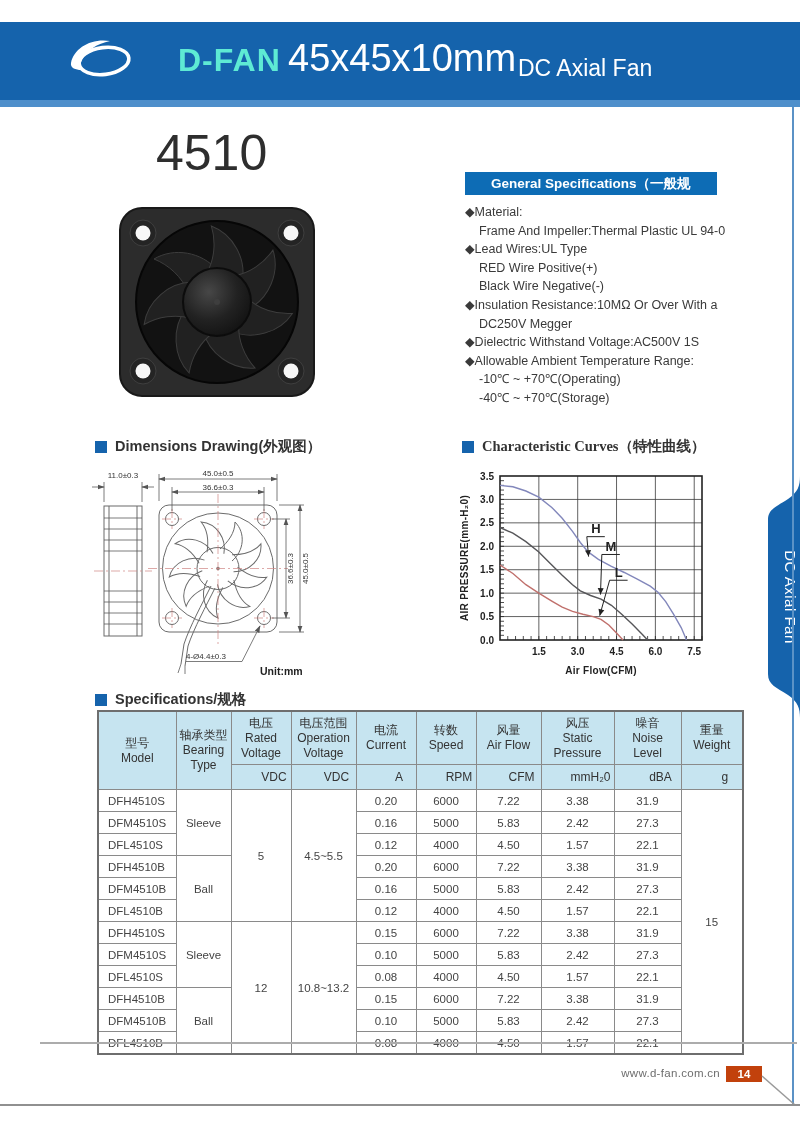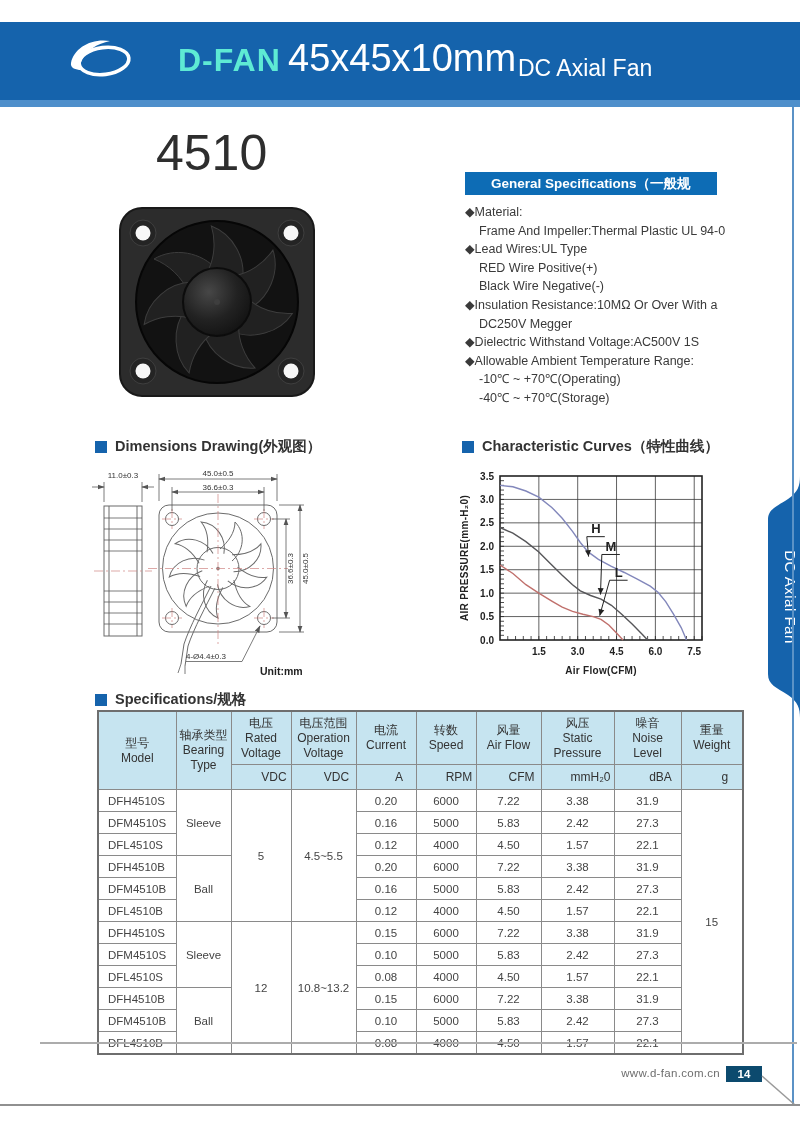--- a/index.html
+++ b/index.html
@@ -21,21 +21,21 @@
   .gs-title{position:absolute;left:465px;top:172px;width:252px;height:23px;background:#0d6cb5;color:#fff;
     font-size:13.5px;font-weight:bold;line-height:23px;padding-left:26px;box-sizing:border-box;}
   .gs-list{position:absolute;left:465px;top:203px;width:330px;}
   .spec-line{font-size:12.5px;color:#3a3a3a;line-height:18.6px;white-space:nowrap;}
   .spec-line.indent{padding-left:14px;}
 
   
   .sec-head{position:absolute;font-size:14.5px;font-weight:600;color:#333;display:flex;align-items:center;gap:8px;white-space:nowrap;}
   .sq{width:12px;height:12px;background:#1563ac;display:inline-block;flex:0 0 auto;}
   .dims-head{left:95px;top:437px;justify-content:space-between;}
-  .curves-head{left:462px;top:437px;}
+  .curves-head{left:462px;top:437px;font-family:Liberation Serif, serif;}
   .spec-head{left:95px;top:690px;}
 
   .dims-svg{position:absolute;left:92px;top:466px;}
   .dims-svg .ol{stroke:#6b6b6b;stroke-width:1;fill:none;}
   .dims-svg .dl{stroke:#5c5c5c;stroke-width:.8;fill:none;}
   .dims-svg .cl{stroke:#cf8482;stroke-width:.7;fill:none;stroke-dasharray:9 3 2 3;}
   .dims-svg .dt{font-size:8px;fill:#333;}
   .dims-svg .unit-label{font-size:10.5px;font-weight:600;fill:#222;}
 
   #curve-chart{position:absolute;left:458px;top:462px;}
@@ -52,21 +52,21 @@
   #spec-table th{background:#c6e4f0;font-weight:400;color:#333;padding:0 2px;}
   #spec-table th div{line-height:1.25;}
   #spec-table thead tr.main th{height:52px;font-size:12px;}
   #spec-table thead tr.units th{height:24px;font-size:12px;padding-left:28px;}
   #spec-table td{font-size:11.5px;color:#444;text-align:center;height:21px;padding:0;}
   #spec-table td.model{text-align:left;padding-left:9px;margin-top:36px;}
 
   
   .foot-line1{position:absolute;left:40px;top:1042px;width:757px;height:2px;background:#acacac;}
   .website{position:absolute;left:540px;top:1067px;width:180px;text-align:right;font-size:11.5px;color:#6e6e6e;letter-spacing:.3px;}
-  .page-badge{position:absolute;left:726px;top:1066px;width:36px;height:16px;background:#0c4a6e;color:#fff;
+  .page-badge{position:absolute;left:726px;top:1066px;width:36px;height:16px;background:#c2410c;color:#fff;
     font-size:11.5px;font-weight:bold;text-align:center;line-height:16px;}
   .foot-diag{position:absolute;left:758px;top:1068px;}
   .foot-line2{position:absolute;left:0;top:1104px;width:800px;height:2px;background:#909090;}
 </style>
 </head>
 <body>
 
 <div class="page">
 
   <div class="top-header">

